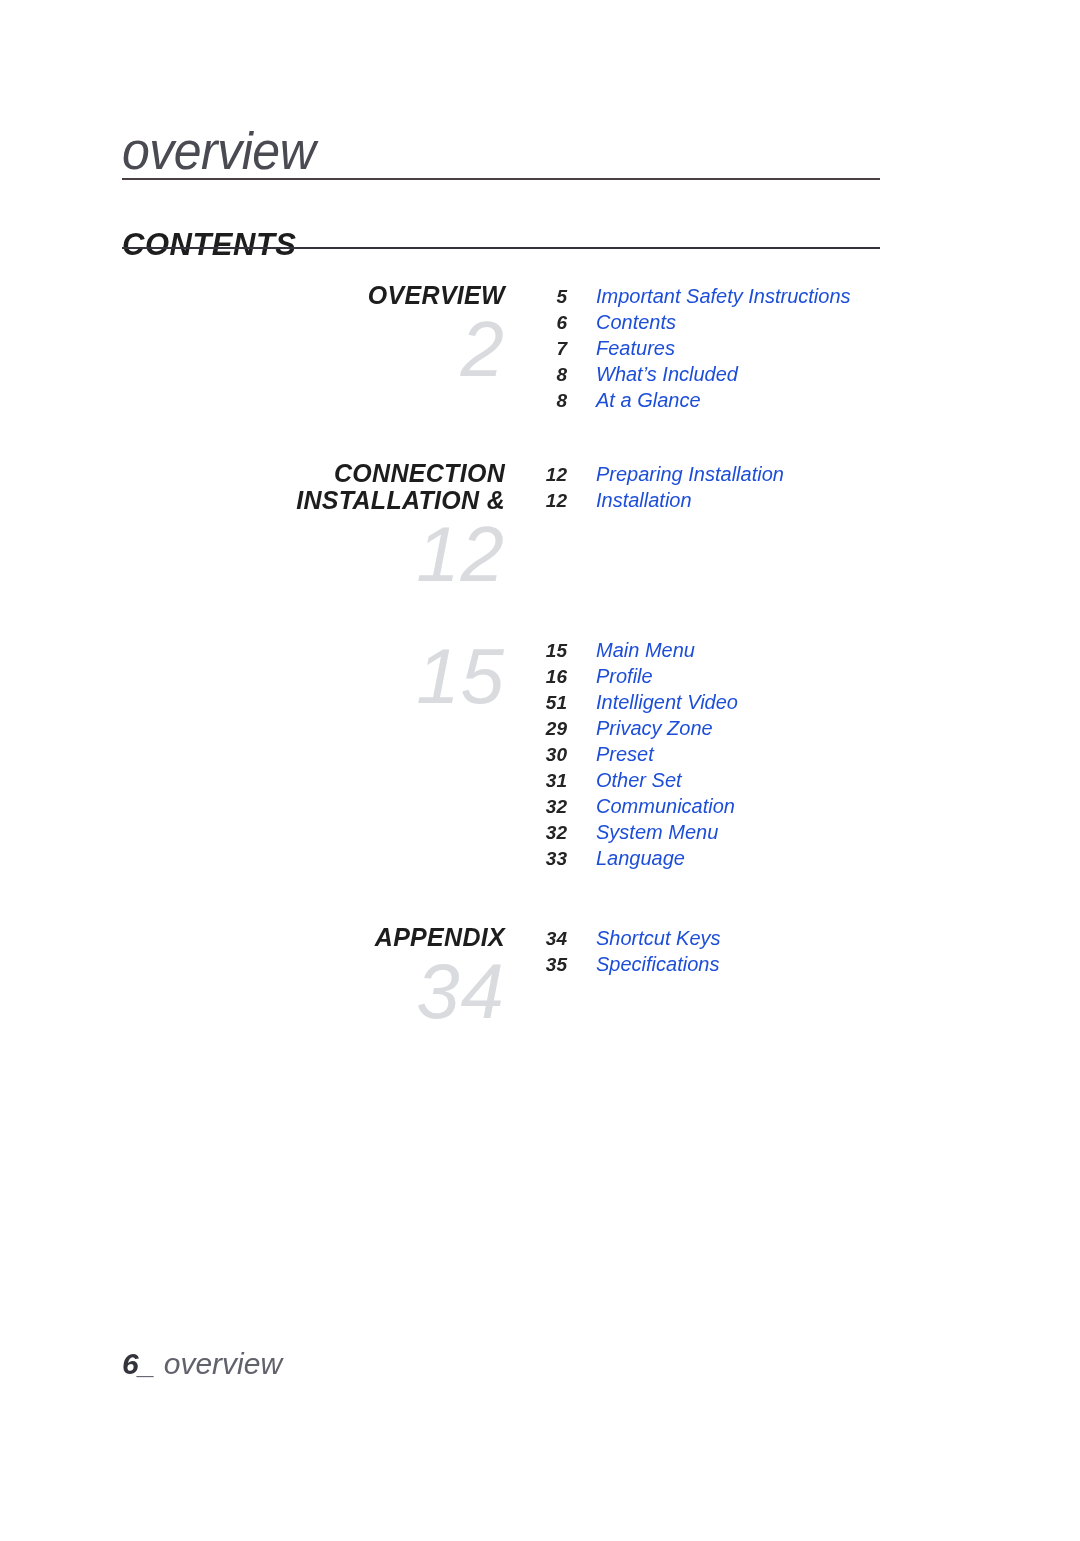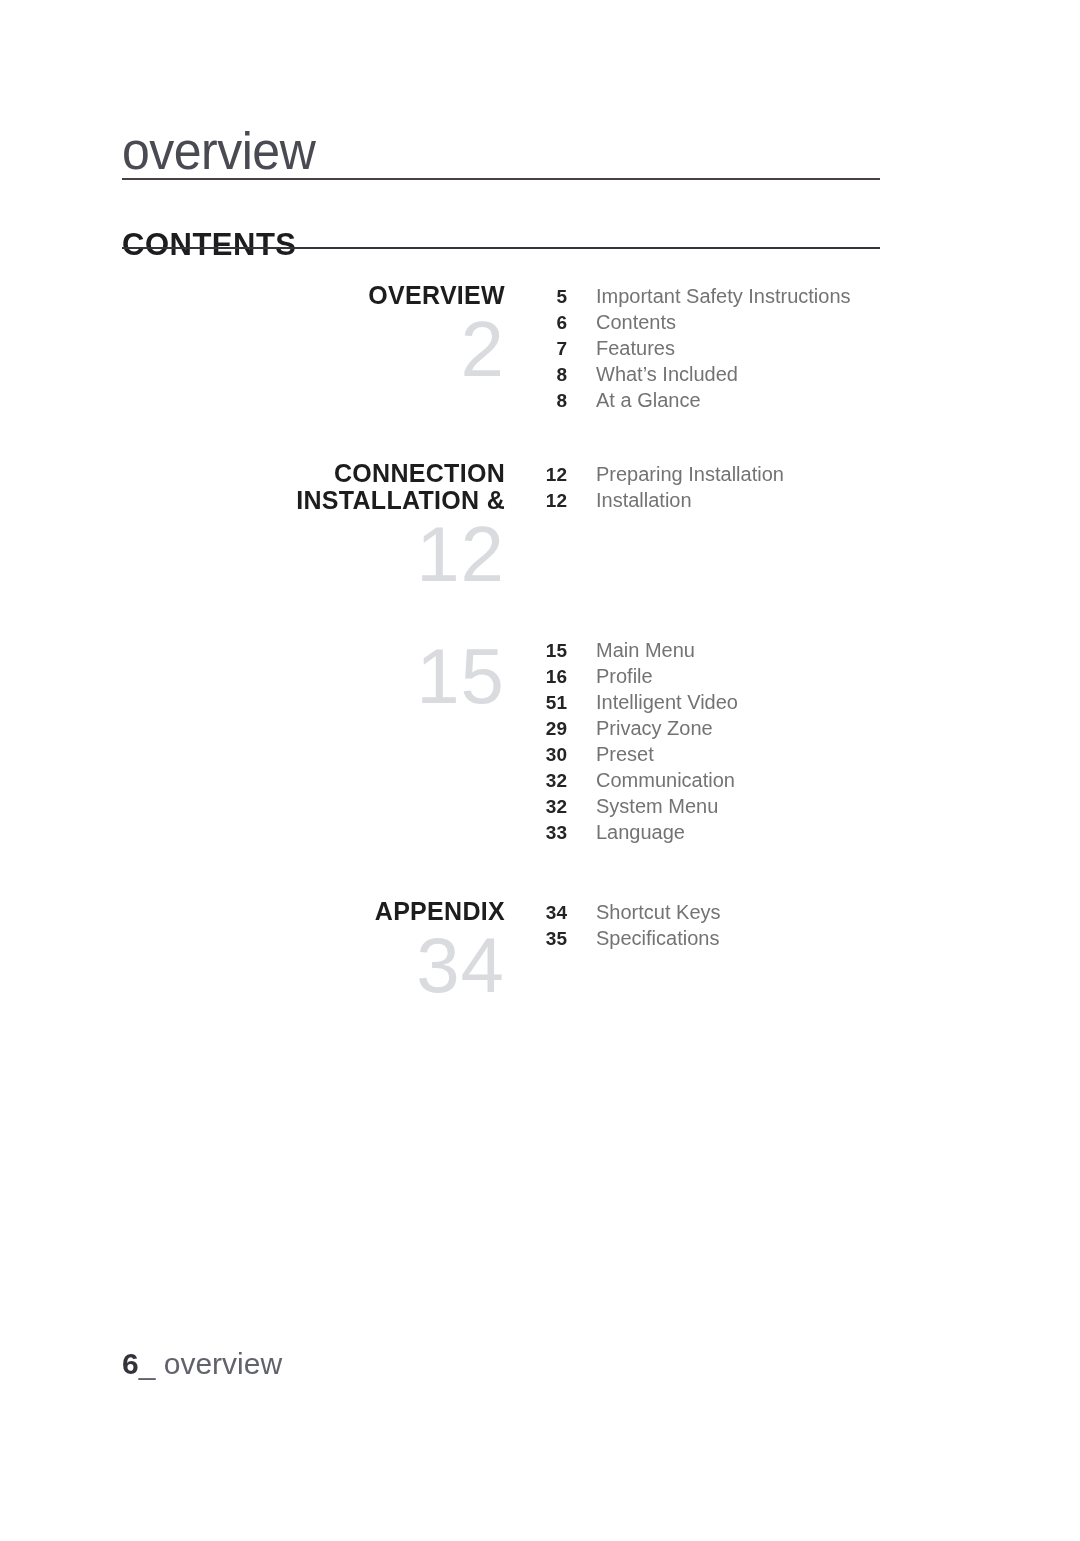--- a/index.html
+++ b/index.html
@@ -9,20 +9,21 @@
     background: #ffffff;
   }
 
   .page {
     position: relative;
     width: 880px;
     height: 1541px;
     background: #ffffff;
     font-family: "Liberation Sans", sans-serif;
     overflow: hidden;
+    font-style: italic;
   }
 
   
   .running-head {
     position: absolute;
     left: 122px;
     top: 126px;
     font-family: "Liberation Sans", sans-serif;
     font-size: 50px;
     font-weight: 300;
@@ -122,21 +123,21 @@
     text-align: right;
     font-size: 19px;
     font-weight: bold;
     color: #242424;
   }
 
   .entry-title {
     padding-left: 29px;
     font-size: 20px;
     font-weight: 400;
-    color: #737373;
+    color: #1d4ed8;
     white-space: nowrap;
   }
   .gap-installation  { height: 47px; }
   .gap-setup         { height: 44px; }
   .gap-appendix      { height: 53px; }
 
   
   .footer {
     position: absolute;
     left: 122px;
@@ -235,20 +236,24 @@
         </div>
         <div class="entry">
           <span class="entry-page">29</span>
           <span class="entry-title">Privacy Zone</span>
         </div>
         <div class="entry">
           <span class="entry-page">30</span>
           <span class="entry-title">Preset</span>
         </div>
         <div class="entry">
+          <span class="entry-page">31</span>
+          <span class="entry-title">Other Set</span>
+        </div>
+        <div class="entry">
           <span class="entry-page">32</span>
           <span class="entry-title">Communication</span>
         </div>
         <div class="entry">
           <span class="entry-page">32</span>
           <span class="entry-title">System Menu</span>
         </div>
         <div class="entry">
           <span class="entry-page">33</span>
           <span class="entry-title">Language</span>

